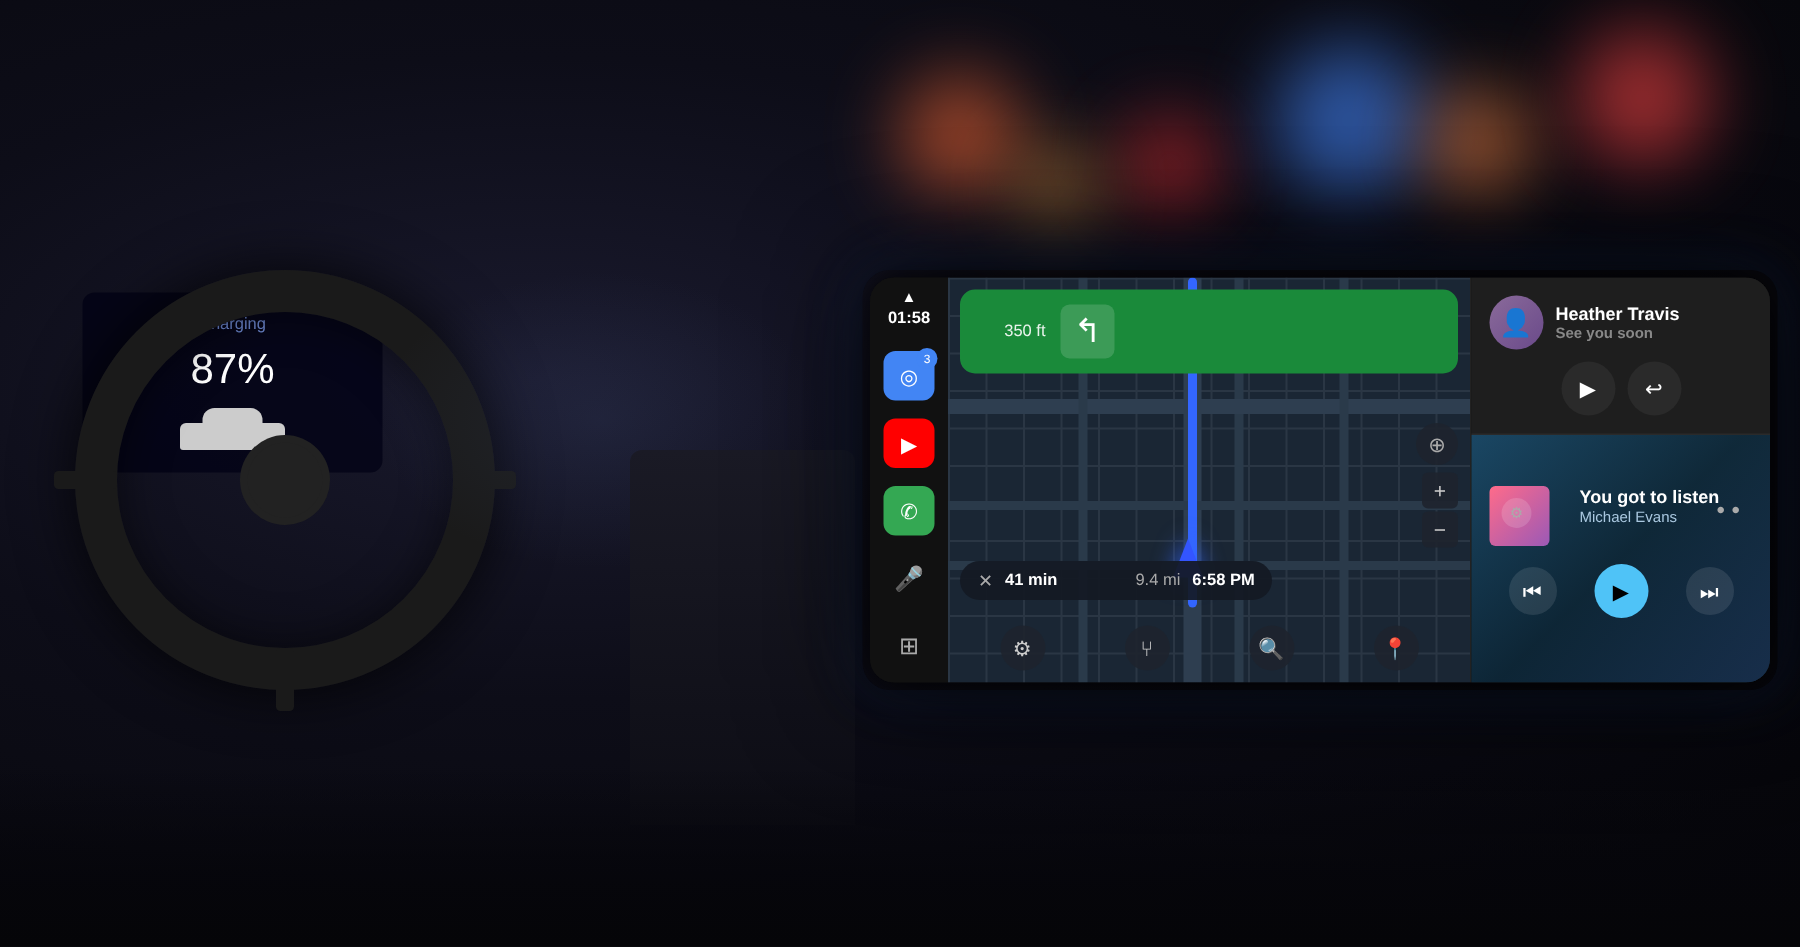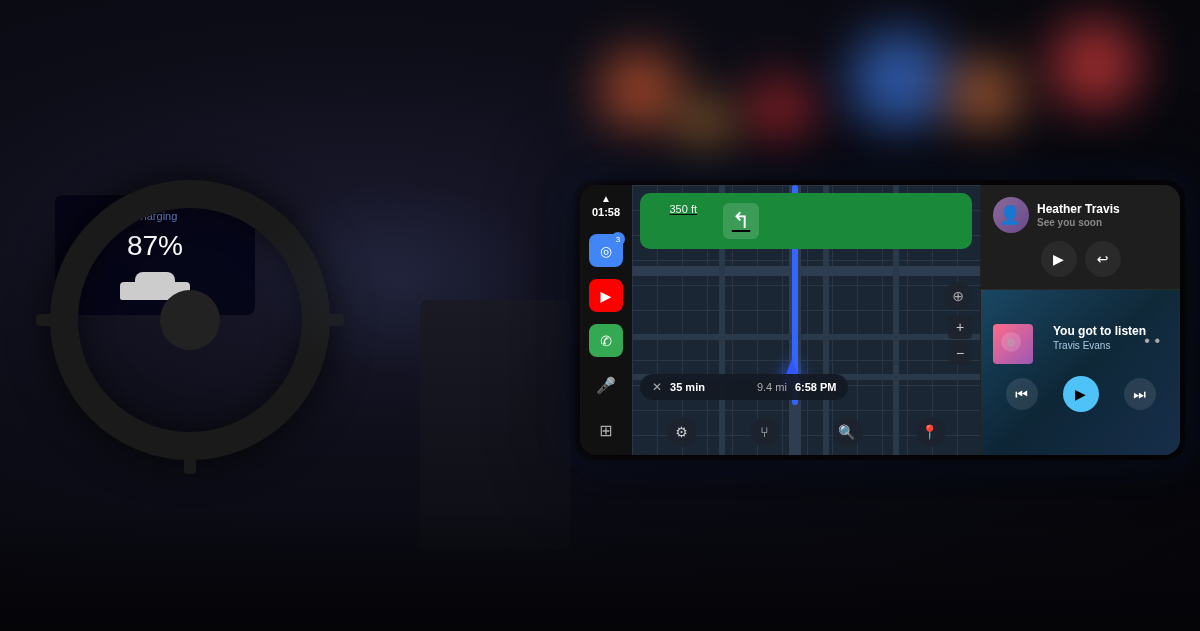--- a/index.html
+++ b/index.html
@@ -215,24 +215,23 @@
     
     .nav-banner {
       position: absolute;
       top: 8px;
       left: 8px;
       right: 8px;
       background: #1a8a3a;
       border-radius: 10px;
       padding: 10px 12px;
       display: flex;
-      align-items: flex-start;
-      gap: 26px;
+      align-items: center;
+      gap: 10px;
       z-index: 10;
-      text-decoration: underline;
     }
     .nav-distance {
       color: #fff;
       font-size: 11px;
       opacity: 0.9;
       text-align: right;
       min-width: 45px;
     }
     .nav-turn-icon {
       width: 36px;
@@ -634,21 +633,21 @@
 
     <div class="nav-banner">
       <div class="nav-distance">350 ft</div>
       <div class="nav-turn-icon">
         <span style="font-size:22px;">↰</span>
       </div>
     </div>
 
     <div class="eta-bar">
       <span class="eta-close">✕</span>
-      <span class="eta-text">35 min</span>
+      <span class="eta-text">41 min</span>
       <span class="eta-distance">9.4 mi</span>
       <span class="eta-text">6:58 PM</span>
     </div>
 
     <div class="location-btn">
       <span>⊕</span>
     </div>
 
     <div class="zoom-controls">
       <div class="zoom-btn">+</div>
@@ -685,21 +684,21 @@
       <div class="music-bg-art"></div>
       <div class="music-card-content">
         <div class="music-settings">⚙</div>
         <div class="music-dots">• •</div>
 
         <div style="display:flex;gap:12px;margin-top:24px;align-items:flex-start;">
           <div class="music-album-art" style="width:40px;height:40px;border-radius:4px;background:linear-gradient(135deg,#ff6b8a,#9b59b6);flex-shrink:0;margin-top:0;">
           </div>
           <div>
             <div class="music-title">You got to listen</div>
-            <div class="music-artist">Travis Evans</div>
+            <div class="music-artist">Michael Evans</div>
           </div>
         </div>
 
         <div class="music-controls">
           <div class="music-ctrl-btn">⏮</div>
           <div class="music-play-btn">▶</div>
           <div class="music-ctrl-btn">⏭</div>
         </div>
       </div>
     </div>

